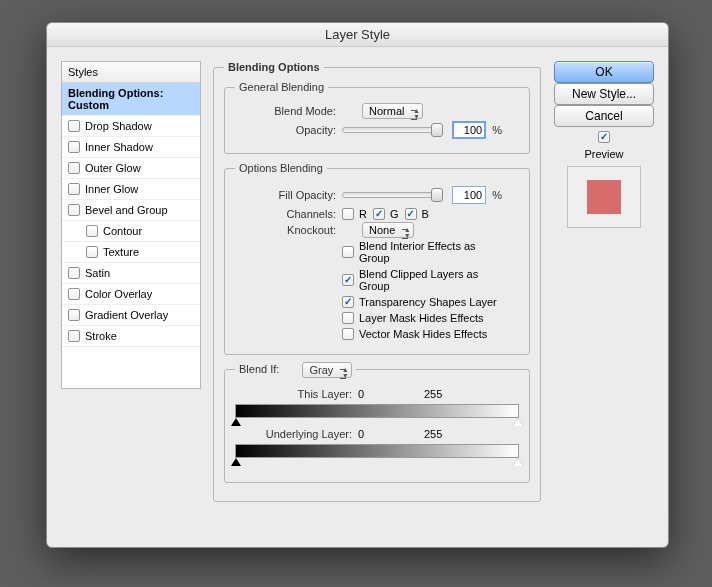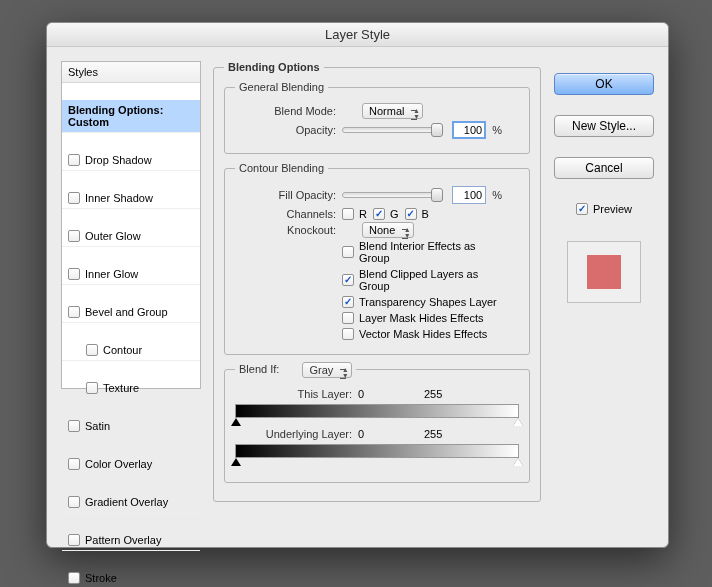--- a/index.html
+++ b/index.html
@@ -23,21 +23,20 @@
     font-size: 11px;
   }
   .styles-header {
     padding: 4px 6px; border-bottom: 1px solid #d6d6d6;
     background: linear-gradient(#fafafa,#ededed);
   }
   .styles-row {
     display: flex; align-items: center; gap: 5px;
     padding: 4px 6px; border-bottom: 1px solid #eee;
     cursor: default;
-    margin-top: 17px;
   }
   .styles-row.selected { background: #b7d7ff; font-weight: bold; }
   .styles-row.sub { padding-left: 24px; }
   .cb {
     width: 12px; height: 12px; border: 1px solid #909090; border-radius: 2px;
     background: linear-gradient(#fff,#eee); display: inline-block; flex: 0 0 12px;
   }
   .cb.checked::after {
     content: "✓"; font-size: 10px; color: #1252c8; position: relative; left: 1px; top: -2px; font-weight: bold;
   }
@@ -92,33 +91,33 @@
   }
   .tri {
     position: absolute; bottom: -9px; width: 0; height: 0;
     border-left: 5px solid transparent; border-right: 5px solid transparent;
   }
   .tri.black { border-bottom: 8px solid #000; left: -5px; }
   .tri.white { border-bottom: 8px solid #fff; right: -5px; filter: drop-shadow(0 0 0.5px #555);}
 
   .right-col {
     position: absolute; right: 14px; top: 14px; width: 100px;
-    display: flex; flex-direction: column; gap: 20px; align-items: stretch; margin-top: 12px;
+    display: flex; flex-direction: column; gap: 0; align-items: stretch;
   }
   .btn {
     height: 22px; border: 1px solid #9a9a9a; border-radius: 4px;
     background: linear-gradient(#fdfdfd,#e4e4e4); font-size: 12px;
     display: flex; align-items: center; justify-content: center; cursor: default;
     box-shadow: 0 1px 0 rgba(255,255,255,.6) inset;
   }
   .btn.default {
     background: linear-gradient(#c8e0ff,#7fb4f5);
     border-color: #5a87c9; color: #000; font-weight: 500;
   }
-  .preview-row { display: flex; align-items: center; gap: 5px; justify-content: center; margin-top: 4px; font-size:11px;}
+  .preview-row { display: flex; align-items: center; gap: 5px; justify-content: center; margin-top: 4px; font-size:11px;flex-direction:column;}
   .swatch-box {
     margin-top: 6px; width: 74px; height: 62px; border: 1px solid #bfbfbf; background: #efefef;
     align-self: center; display: flex; align-items: center; justify-content: center;
   }
   .swatch { width: 34px; height: 34px; background: #d96d6d; }
 </style>
 </head>
 <body>
 
 <div class="window">
@@ -165,24 +164,20 @@
       <div class="styles-row">
         <span class="cb"></span>
         <span>Color Overlay</span>
       </div>
       <div class="styles-row">
         <span class="cb"></span>
         <span>Gradient Overlay</span>
       </div>
       <div class="styles-row">
         <span class="cb"></span>
-        <span>Pattern Overlay</span>
-      </div>
-      <div class="styles-row">
-        <span class="cb"></span>
         <span>Stroke</span>
       </div>
     </div>
 
     <div class="options">
       <fieldset>
         <legend>Blending Options</legend>
 
         <fieldset class="inner">
           <legend>General Blending</legend>
@@ -197,21 +192,21 @@
             <span class="lbl">Opacity:</span>
             <div class="slider">
               <div class="thumb" style="right:-2px"></div>
             </div>
             <input class="numbox focus" value="100" style="">
             <span class="pct">%</span>
           </div>
         </fieldset>
 
         <fieldset class="inner">
-          <legend>Contour Blending</legend>
+          <legend>Options Blending</legend>
           <div class="row">
             <span class="lbl">Fill Opacity:</span>
             <div class="slider">
               <div class="thumb" style="right:-2px"></div>
             </div>
             <input class="numbox" value="100" style="">
             <span class="pct">%</span>
           </div>
           <div class="row">
             <span class="lbl">Channels:</span>

